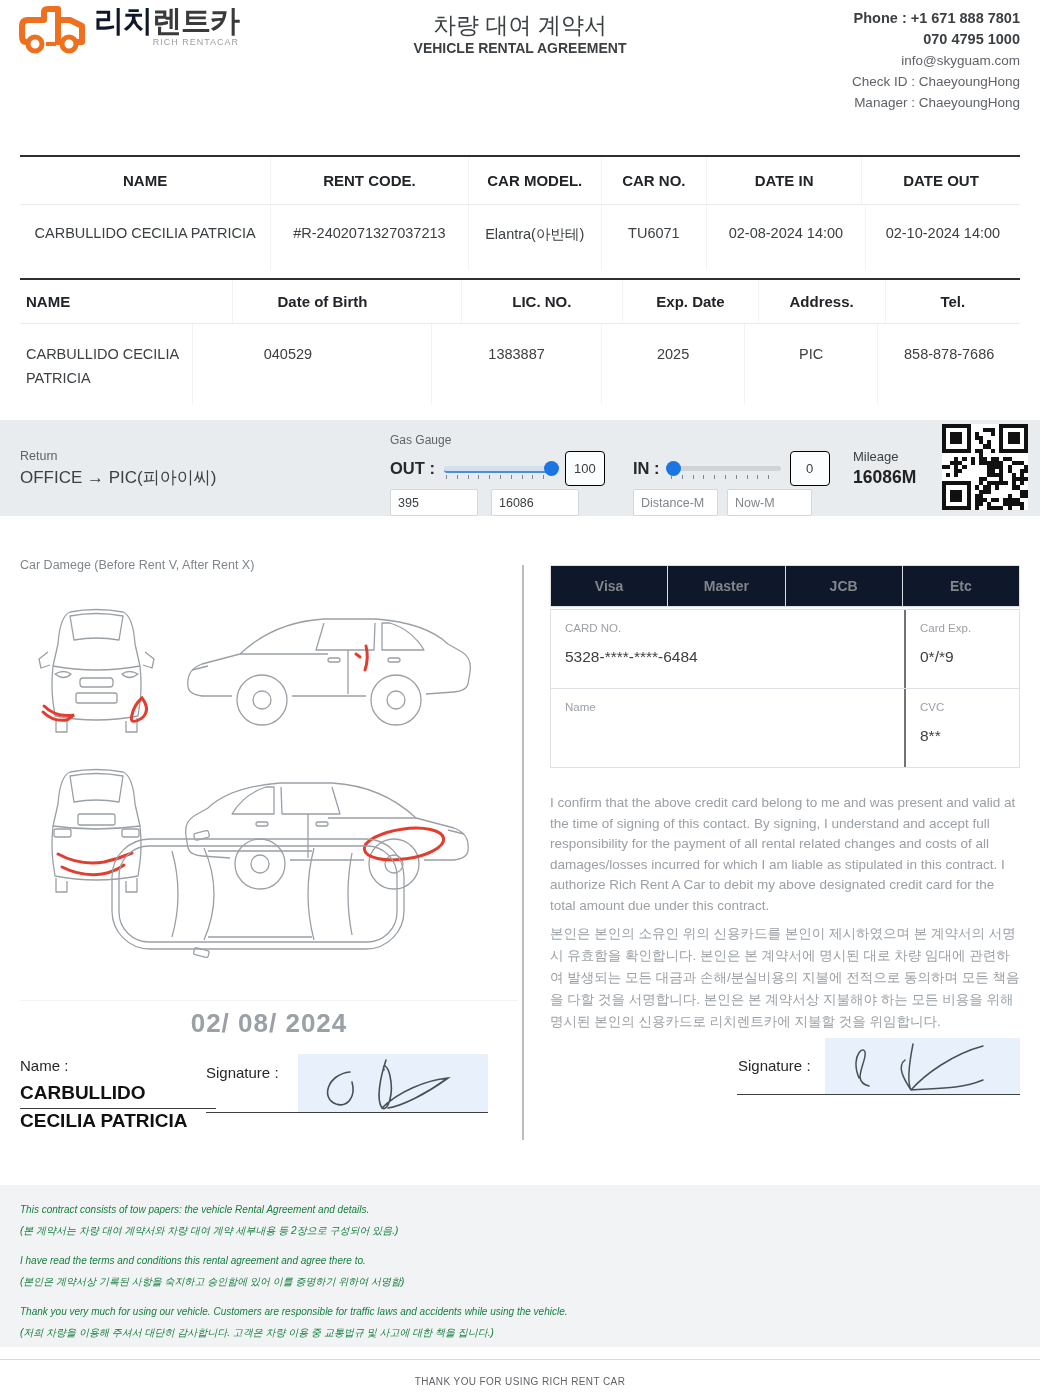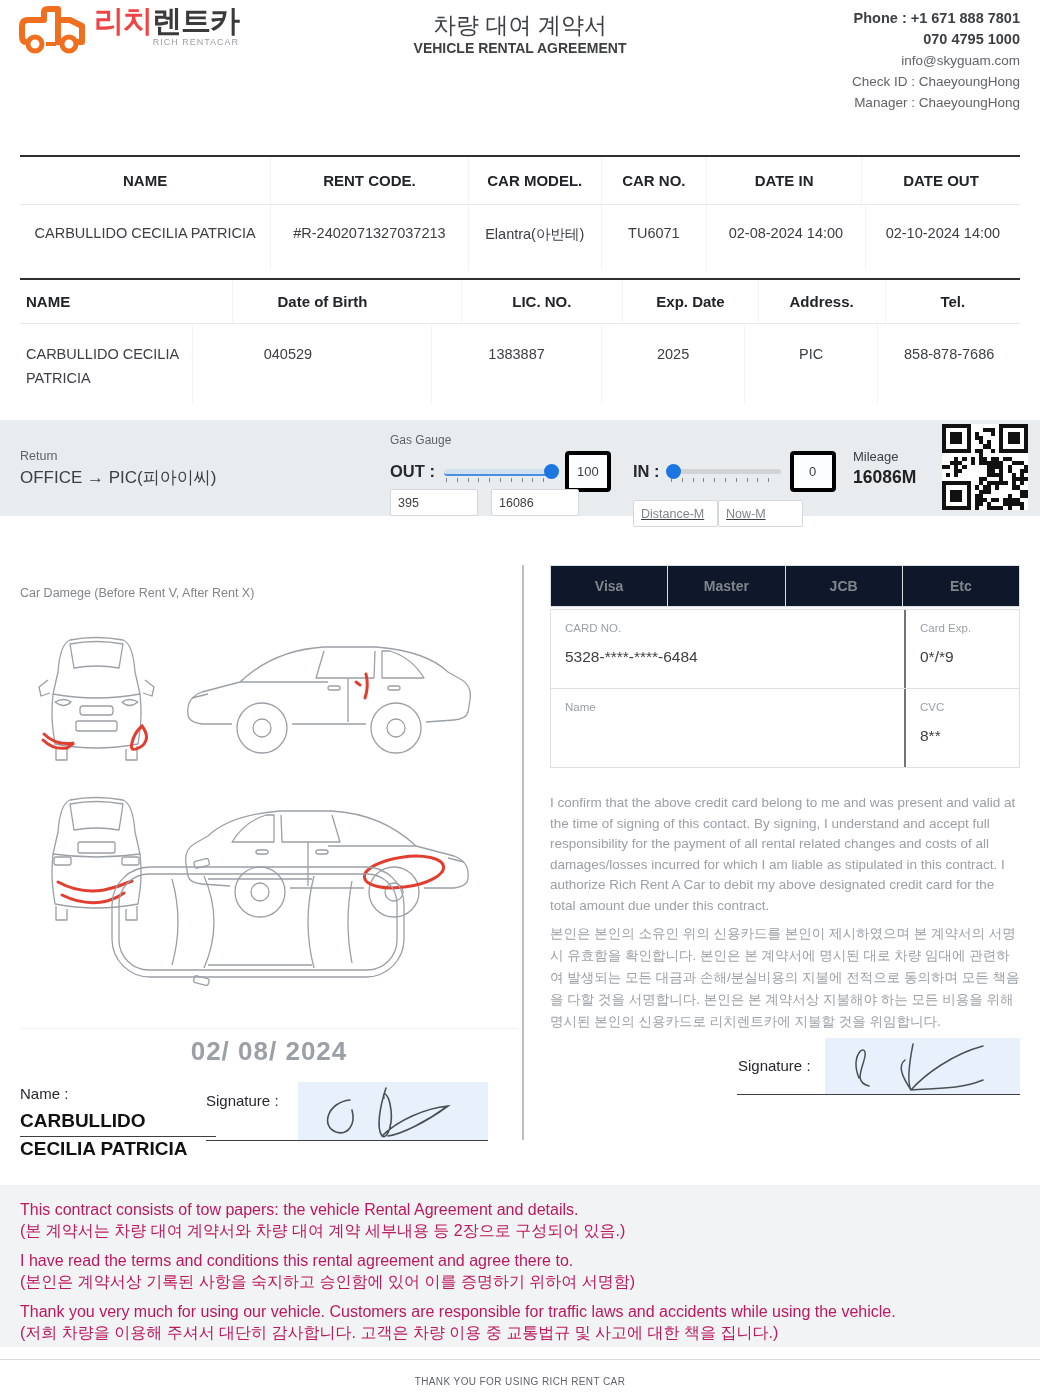--- a/index.html
+++ b/index.html
@@ -3,21 +3,21 @@
 <meta charset="utf-8">
 <style>
   html,body{margin:0;padding:0;background:#fff;}
   body{width:1040px;height:1397px;position:relative;overflow:hidden;
        font-family:"Liberation Sans",sans-serif;color:#3c4043;}
   .abs{position:absolute;}
 
   
   .logo-wrap{left:18px;top:6px;display:flex;align-items:flex-start;}
   .logo-text-kr{font-size:30px;font-weight:bold;line-height:30px;letter-spacing:-1px;}
-  .logo-kr-orange{color:#ef4444;}
+  .logo-kr-orange{color:#0f172a;}
   .logo-kr-dark{color:#3a3a3a;}
   .logo-sub{font-size:9px;color:#9aa0a6;letter-spacing:1px;margin-top:1px;text-align:right;}
   .title-kr{left:0;top:10px;width:1040px;text-align:center;font-size:23px;color:#3c4043;}
   .title-en{left:0;top:40px;width:1040px;text-align:center;font-size:14px;font-weight:bold;color:#3c4043;}
   .contact{right:20px;top:8px;text-align:right;font-size:13.5px;color:#5f6368;line-height:21px;}
   .contact .c0,.contact .c1{font-weight:bold;color:#3c4043;font-size:14.5px;}
 
   
   .tbl{left:20px;width:1000px;border-top:2px solid #2f2f2f;}
   .tbl-head{display:flex;border-bottom:1px solid #e8eaed;}
@@ -47,36 +47,36 @@
   .gauge-row .glabel{font-size:16.5px;font-weight:bold;color:#26282b;}
   .out-row{left:390px;top:31px;} .in-row{left:633px;top:31px;}
   .slider{position:relative;width:112px;height:20px;}
   .track{position:absolute;top:7px;left:0;right:0;height:5px;border-radius:3px;}
   .track.out{background:#d3e0ee;border-bottom:2px solid #4b8fe2;}
   .track.in{background:#d2d3d5;}
   .thumb{position:absolute;top:2px;width:15px;height:15px;border-radius:50%;background:#1c76e2;}
   .thumb.right{right:-3px;} .thumb.left{left:-3px;}
   .ticks{position:absolute;left:2px;right:2px;top:16px;height:4px;
          background:repeating-linear-gradient(to right,#7f868c 0 1px,transparent 1px 10.8px);}
-  .gauge-val{min-width:26px;padding:0 6px;height:33px;border:4px solid #000000;border-radius:4px;
+  .gauge-val{min-width:26px;padding:0 6px;height:33px;border:1px solid #000000;border-radius:4px;
              background:#fcfdfe;display:flex;align-items:center;justify-content:center;
              font-size:13px;color:#3c4043;}
   .field{height:27px;border:1px solid #d4d8dc;border-radius:2px;padding:0 7px;font-size:12.5px;
          color:#3c4043;background:#fff;box-sizing:border-box;}
   .field::placeholder{color:#80868b;}
   .out-inputs{left:390px;top:69px;display:flex;gap:13px;}
-  .in-inputs{left:633px;top:80px;display:flex;text-decoration:underline;}
+  .in-inputs{left:633px;top:69px;display:flex;gap:9px;}
   .f-w88{width:88px;} .f-w85{width:85px;}
   .mileage-label{left:853px;top:29px;font-size:13px;color:#3c4043;}
   .mileage-value{left:853px;top:47px;font-size:17.5px;font-weight:bold;color:#222;}
   .qr{left:942px;top:4px;width:86px;height:86px;background:#fff;}
   .qr svg{display:block;width:86px;height:86px;}
 
   
-  .damage{left:20px;top:580px;width:498px;height:585px;}
+  .damage{left:20px;top:552px;width:498px;height:585px;}
   .damage-label{left:0;top:6px;font-size:12.5px;color:#80868b;}
   .diagram{position:absolute;}
   .d-front{left:14px;top:42px;} .d-sideL{left:158px;top:38px;}
   .d-rear{left:14px;top:202px;} .d-sideR{left:158px;top:202px;}
   .d-top{left:88px;top:278px;}
   .divider-v{left:522px;top:565px;width:2px;height:575px;background:#b9bec3;}
   .date-sep{left:0;top:448px;width:498px;height:1px;background:#f1f3f4;}
   .damage-date{left:0;top:456px;width:498px;text-align:center;font-size:26px;font-weight:bold;color:#9aa0a6;letter-spacing:1px;}
   .name-label{left:0;top:505px;font-size:15px;color:#26282b;}
   .name-1{left:0;top:530px;font-size:19px;font-weight:bold;color:#111;}
@@ -105,21 +105,21 @@
   .confirm{left:0;width:470px;font-size:13.5px;line-height:20.5px;color:#9aa0a6;}
   .confirm-en{top:228px;}
   .confirm-kr{top:358px;line-height:22px;}
   .sigR-label{left:188px;top:492px;font-size:15px;color:#26282b;}
   .sigR-box{left:275px;top:473px;width:195px;height:56px;}
   .sigR-underline{left:187px;top:529px;width:283px;height:0;border-top:1.5px solid #3c4043;}
 
   
   .notes{left:0;top:1185px;width:1040px;height:162px;background:#f1f3f4;padding:14px 0 0 20px;box-sizing:border-box;}
   .note{margin-bottom:9px;}
-  .note div{font-size:16px;line-height:21px;color:#be185d;}
+  .note div{font-size:10px;line-height:21px;color:#15803d;font-style:italic;}
 
   
   .footer-line{left:0;top:1359px;width:1040px;height:0;border-top:1px solid #d7dbdf;}
   .footer-text{left:0;top:1376px;width:1040px;text-align:center;font-size:10px;color:#5f6368;letter-spacing:.4px;}
 
   svg.lineart{display:block;}
 </style>
 </head>
 <body>
 

